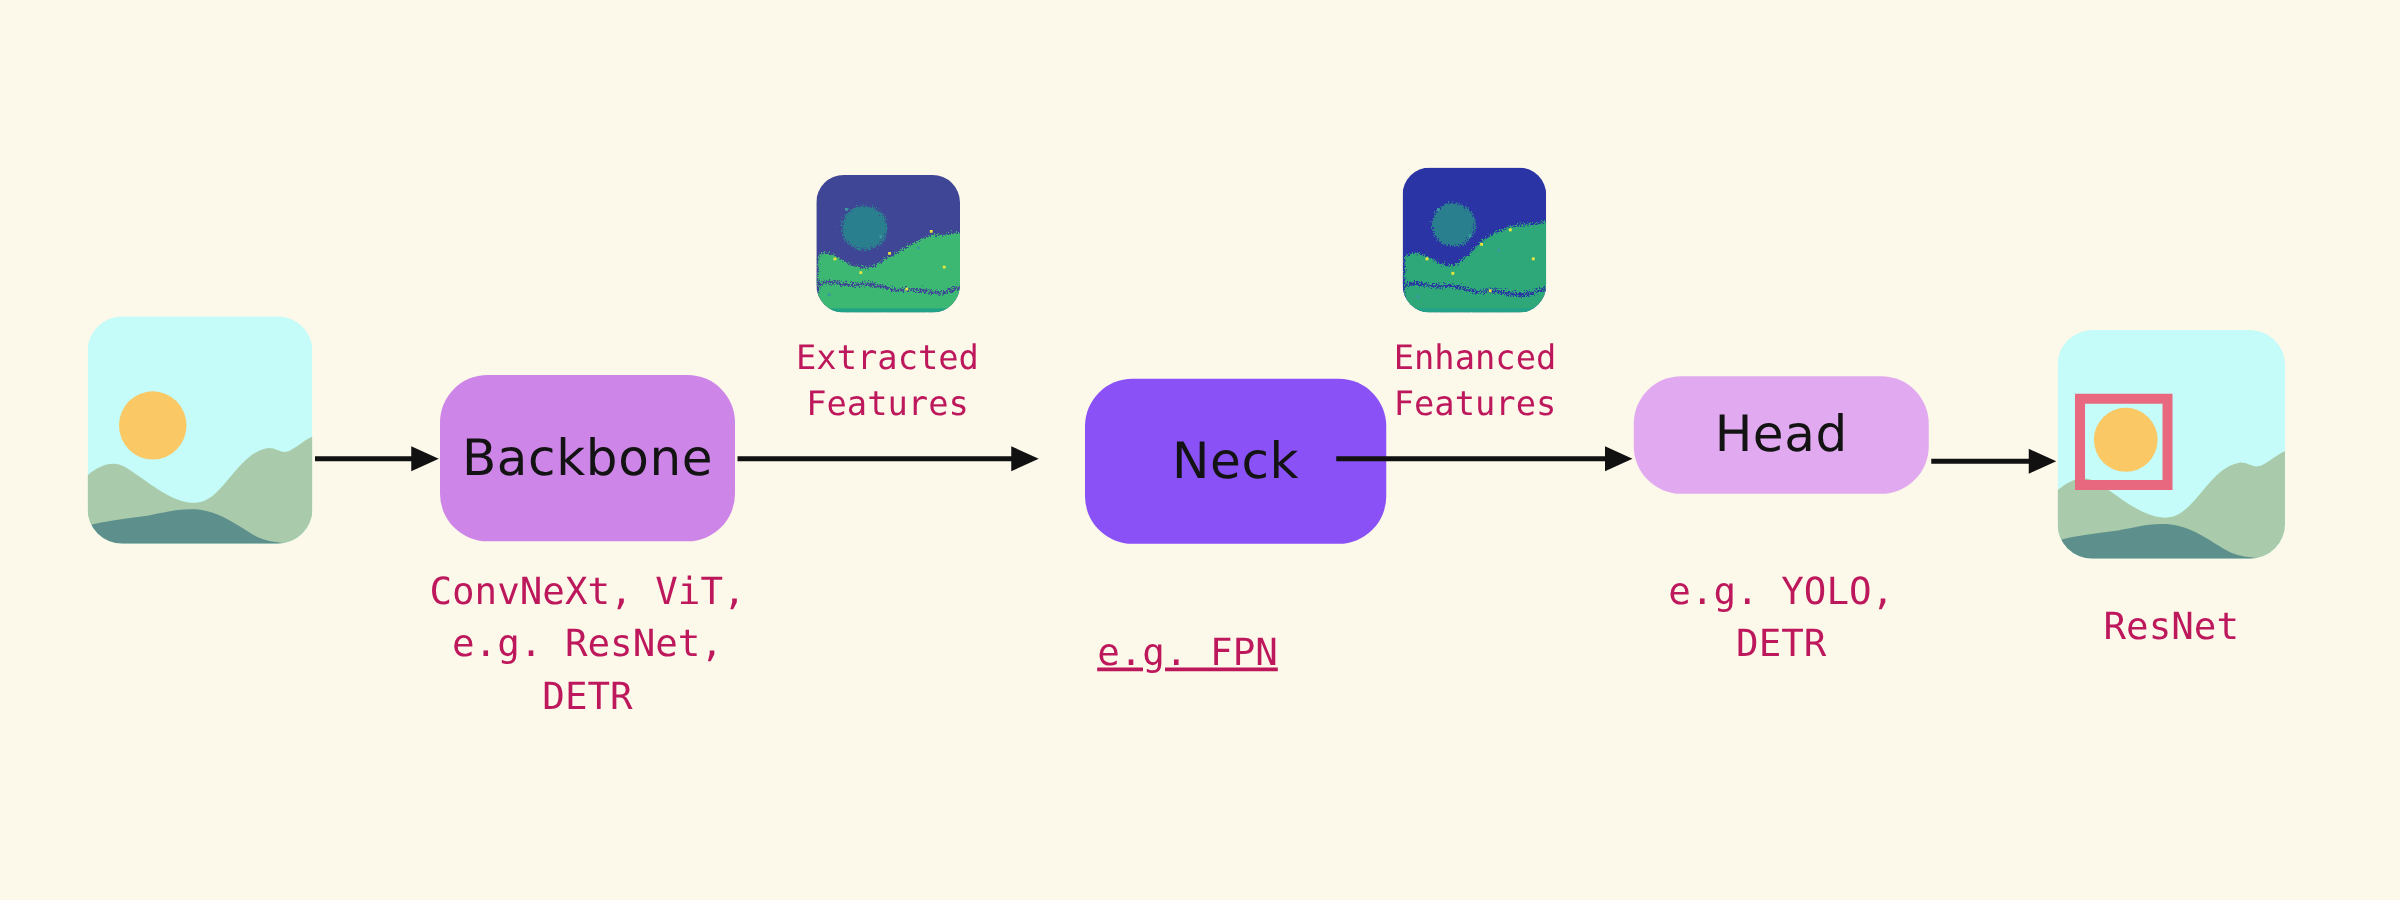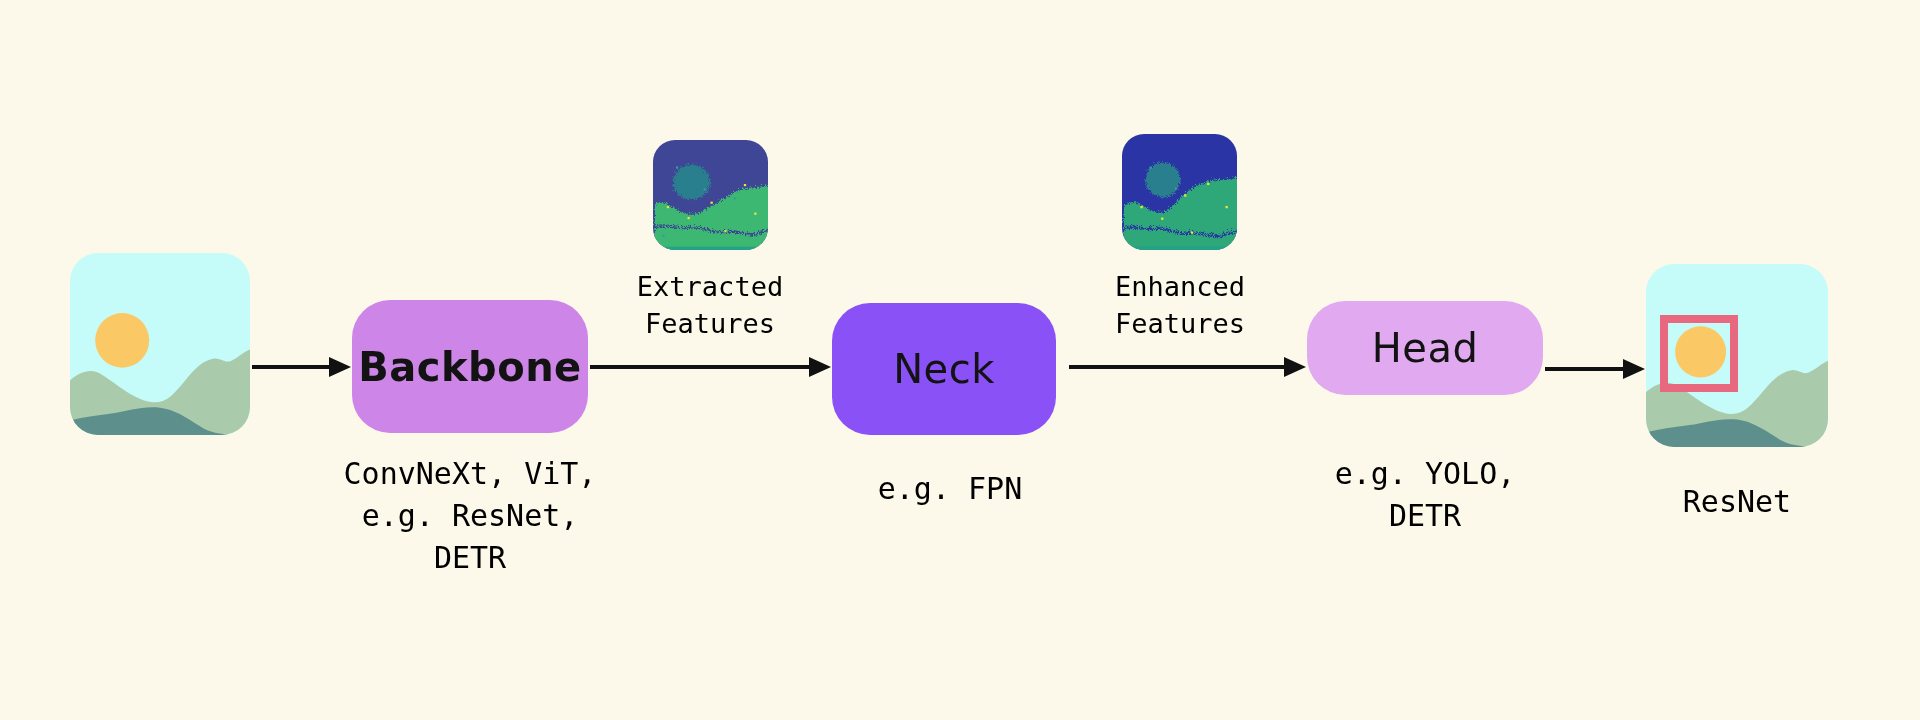--- a/index.html
+++ b/index.html
@@ -13,37 +13,37 @@
   
   .node-box{
     position:absolute;
     display:flex;align-items:center;justify-content:center;
     border-radius:38px;
     color:#131313;
     font-family:"DejaVu Sans","Liberation Sans",sans-serif;
     font-size:40px;
     letter-spacing:0.5px;
   }
-  .box-backbone{left:352px;top:300px;width:236px;height:133px;background:var(--backbone-fill,#cd86e8);font-weight:bold;}
-  .box-neck{left:832px;top:303px;width:224px;height:132px;background:var(--neck-fill,#8951f6);}
+  .box-backbone{left:352px;top:300px;width:236px;height:133px;background:var(--backbone-fill,#cd86e8);}
+  .box-neck{left:868px;top:303px;width:241px;height:132px;background:var(--neck-fill,#8951f6);}
   .box-head{left:1307px;top:301px;width:236px;height:94px;background:var(--head-fill,#e1aaf0);}
   
   .mono{
     position:absolute;
     font-family:"DejaVu Sans Mono","Liberation Mono",monospace;
-    color:#000000;
+    color:#be185d;
     text-align:center;
   }
   .big-label{font-size:30px;width:300px;}
   .sub-label{font-size:30px;width:300px;line-height:42px;}
   .feat-label{font-size:27px;width:250px;line-height:37px;}
   .lbl-input{left:10px;top:481px;}
   .lbl-output{left:1587px;top:484px;}
   .sub-backbone{left:320px;top:453px;}
-  .sub-neck{left:800px;top:468px;}
+  .sub-neck{left:800px;top:502px;text-decoration:underline;}
   .sub-head{left:1275px;top:453px;}
   .lbl-extracted{left:585px;top:268px;}
   .lbl-enhanced{left:1055px;top:268px;}
   
   .arrow{
     position:absolute;height:4px;background:var(--arrow,#111);
   }
   .arrow::after{
     content:"";position:absolute;right:-21px;top:-8px;
     border-top:10px solid transparent;border-bottom:10px solid transparent;

